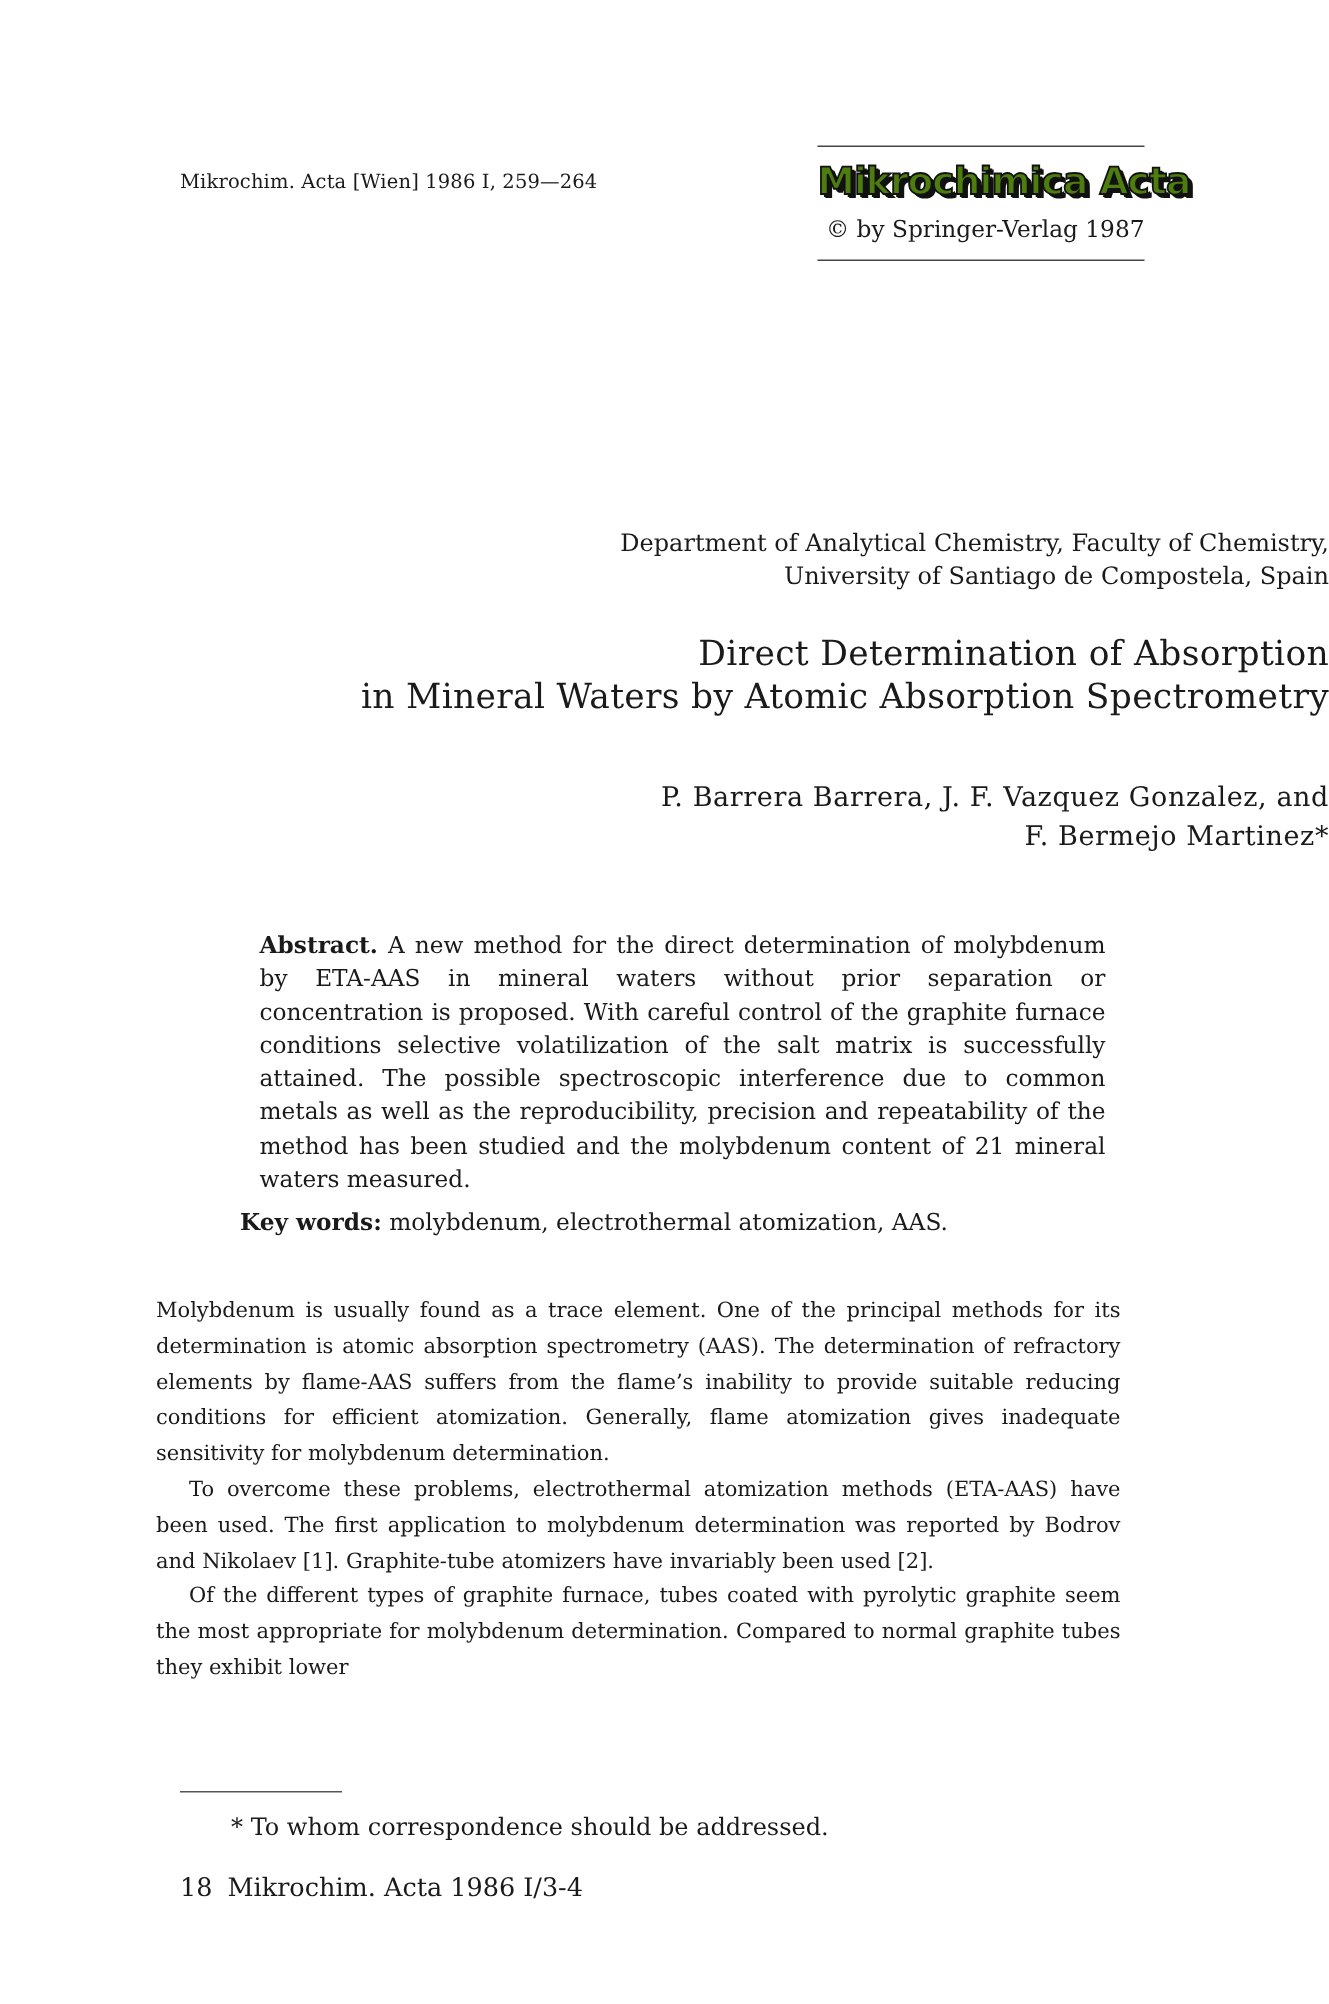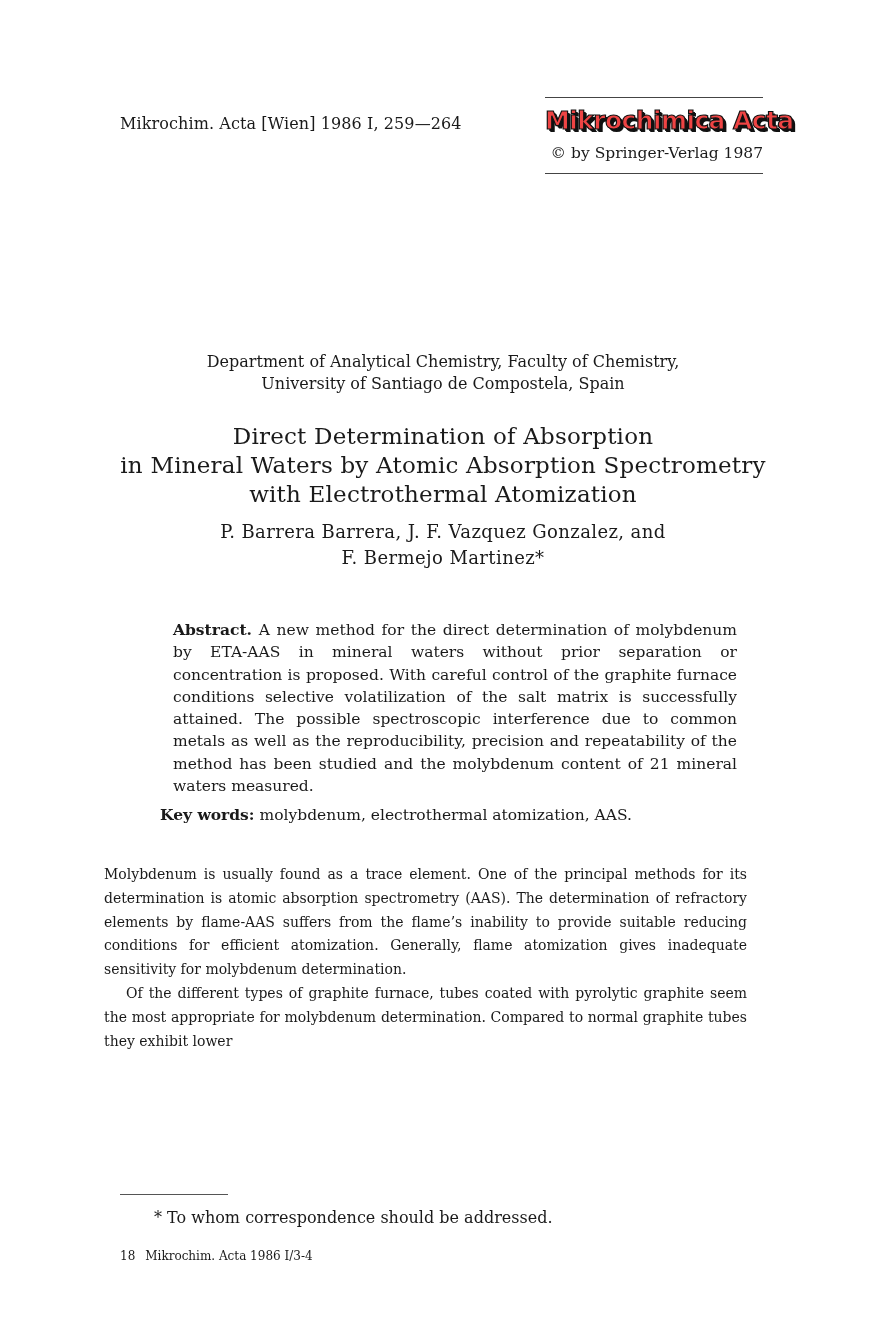--- a/index.html
+++ b/index.html
@@ -13,55 +13,55 @@
       position: relative;
       overflow: hidden;
       font-family: "DejaVu Serif", "Liberation Serif", serif;
       color: #1a1a1a;
     }
     .abs { position: absolute; }
 
     
     .citation {
       left: 120px; top: 114px;
-      font-size: 16px;
+      font-size: 13px;
       white-space: nowrap;
       letter-spacing: 0.1px;
     }
     .journal-block {
       left: 545px; top: 96px;
       width: 218px; height: 79px;
     }
     .rule {
       position: absolute; left: 0; width: 218px; height: 0;
       border-top: 1.5px solid #444;
     }
     .rule.top { top: 1px; }
     .rule.bottom { top: 77px; }
     .journal-logo {
       position: absolute; left: 0; top: 10px; width: 218px;
       font-family: "DejaVu Sans", "Liberation Sans", sans-serif;
       font-weight: bold;
       font-size: 25px;
       letter-spacing: -0.6px;
-      color: #ef4444;
+      color: #4d7c0f;
       -webkit-text-stroke: 1.2px #111;
       text-shadow: 2px 2px 0 #111, 3px 3px 0 #111;
       text-align: left;
       white-space: nowrap;
       line-height: 30px;
     }
     .copyright {
       position: absolute; right: 0; top: 48px;
       font-size: 15.5px;
       white-space: nowrap;
     }
 
     
-    .centered { left: 0; width: 886px; text-align: center; }
+    .centered { left: 0; width: 886px; text-align: right; }
     .affiliation {
       top: 351px;
       font-size: 16px;
       line-height: 22px;
     }
     .title {
       top: 422px;
       font-size: 23px;
       line-height: 29px;
       font-weight: normal;
@@ -109,21 +109,21 @@
       left: 120px; top: 1194px; width: 108px; height: 0;
       border-top: 1.2px solid #555;
     }
     .footnote {
       left: 154px; top: 1208px;
       font-size: 16px;
       white-space: nowrap;
     }
     .page-footer {
       left: 120px; top: 1249px;
-      font-size: 12px;
+      font-size: 17px;
       white-space: nowrap;
     }
     .page-footer .page-num { margin-right: 10px; }
   </style>
 </head>
 <body>
 
 <div class="abs citation">Mikrochim. Acta [Wien] 1986 I, 259—264</div>
 
 <div class="abs journal-block">
@@ -134,34 +134,34 @@
 </div>
 
 <div class="abs centered affiliation">
   <div>Department of Analytical Chemistry, Faculty of Chemistry,</div>
   <div>University of Santiago de Compostela, Spain</div>
 </div>
 
 <h1 class="abs centered title">
   <div>Direct Determination of Absorption</div>
   <div>in Mineral Waters by Atomic Absorption Spectrometry</div>
-  <div>with Electrothermal Atomization</div>
 </h1>
 
 <div class="abs centered authors">
   <div>P. Barrera Barrera, J. F. Vazquez Gonzalez, and</div>
   <div>F. Bermejo Martinez*</div>
 </div>
 
 <p class="abs abstract"><span class="bold-lead">Abstract.</span> <span>A new method for the direct determination of molybdenum by ETA-AAS in mineral waters without prior separation or concentration is proposed. With careful control of the graphite furnace conditions selective volatilization of the salt matrix is successfully attained. The possible spectroscopic interference due to common metals as well as the reproducibility, precision and repeatability of the method has been studied and the molybdenum content of 21 mineral waters measured.</span></p>
 
 <p class="abs keywords"><span class="bold-lead">Key words:</span> <span>molybdenum, electrothermal atomization, AAS.</span></p>
 
 <div class="abs body-text">
   <p>Molybdenum is usually found as a trace element. One of the principal methods for its determination is atomic absorption spectrometry (AAS). The determination of refractory elements by flame-AAS suffers from the flame’s inability to provide suitable reducing conditions for efficient atomization. Generally, flame atomization gives inadequate sensitivity for molybdenum determination.</p>
+  <p>To overcome these problems, electrothermal atomization methods (ETA-AAS) have been used. The first application to molybdenum determination was reported by Bodrov and Nikolaev [1]. Graphite-tube atomizers have invariably been used [2].</p>
   <p>Of the different types of graphite furnace, tubes coated with pyrolytic graphite seem the most appropriate for molybdenum determination. Compared to normal graphite tubes they exhibit lower</p>
 </div>
 
 <div class="abs footnote-rule"></div>
 <div class="abs footnote">* To whom correspondence should be addressed.</div>
 
 <div class="abs page-footer">
   <span class="page-num">18</span><span>Mikrochim. Acta 1986 I/3-4</span>
 </div>
 

